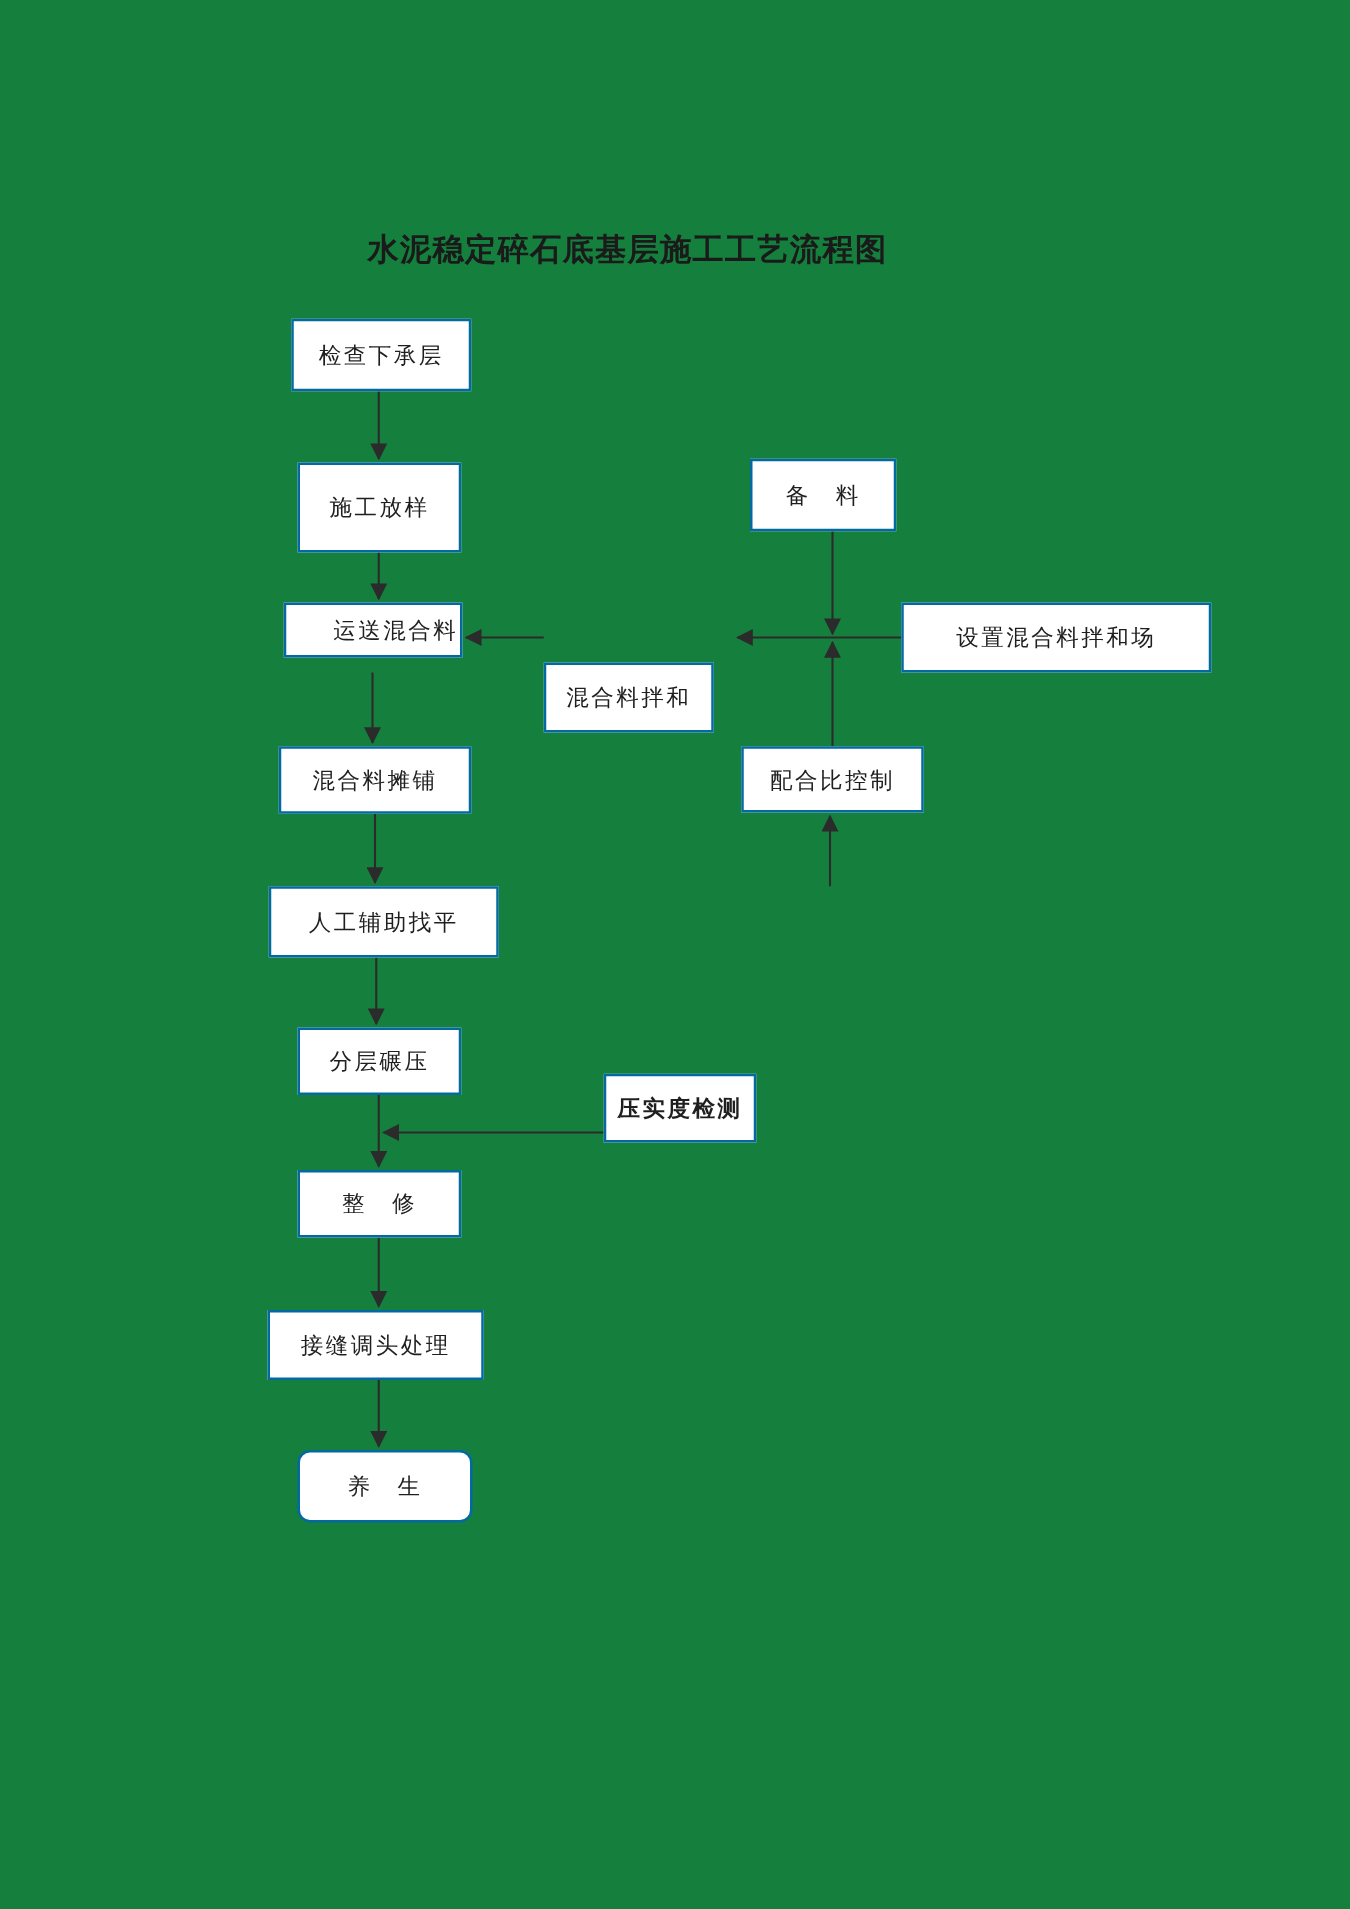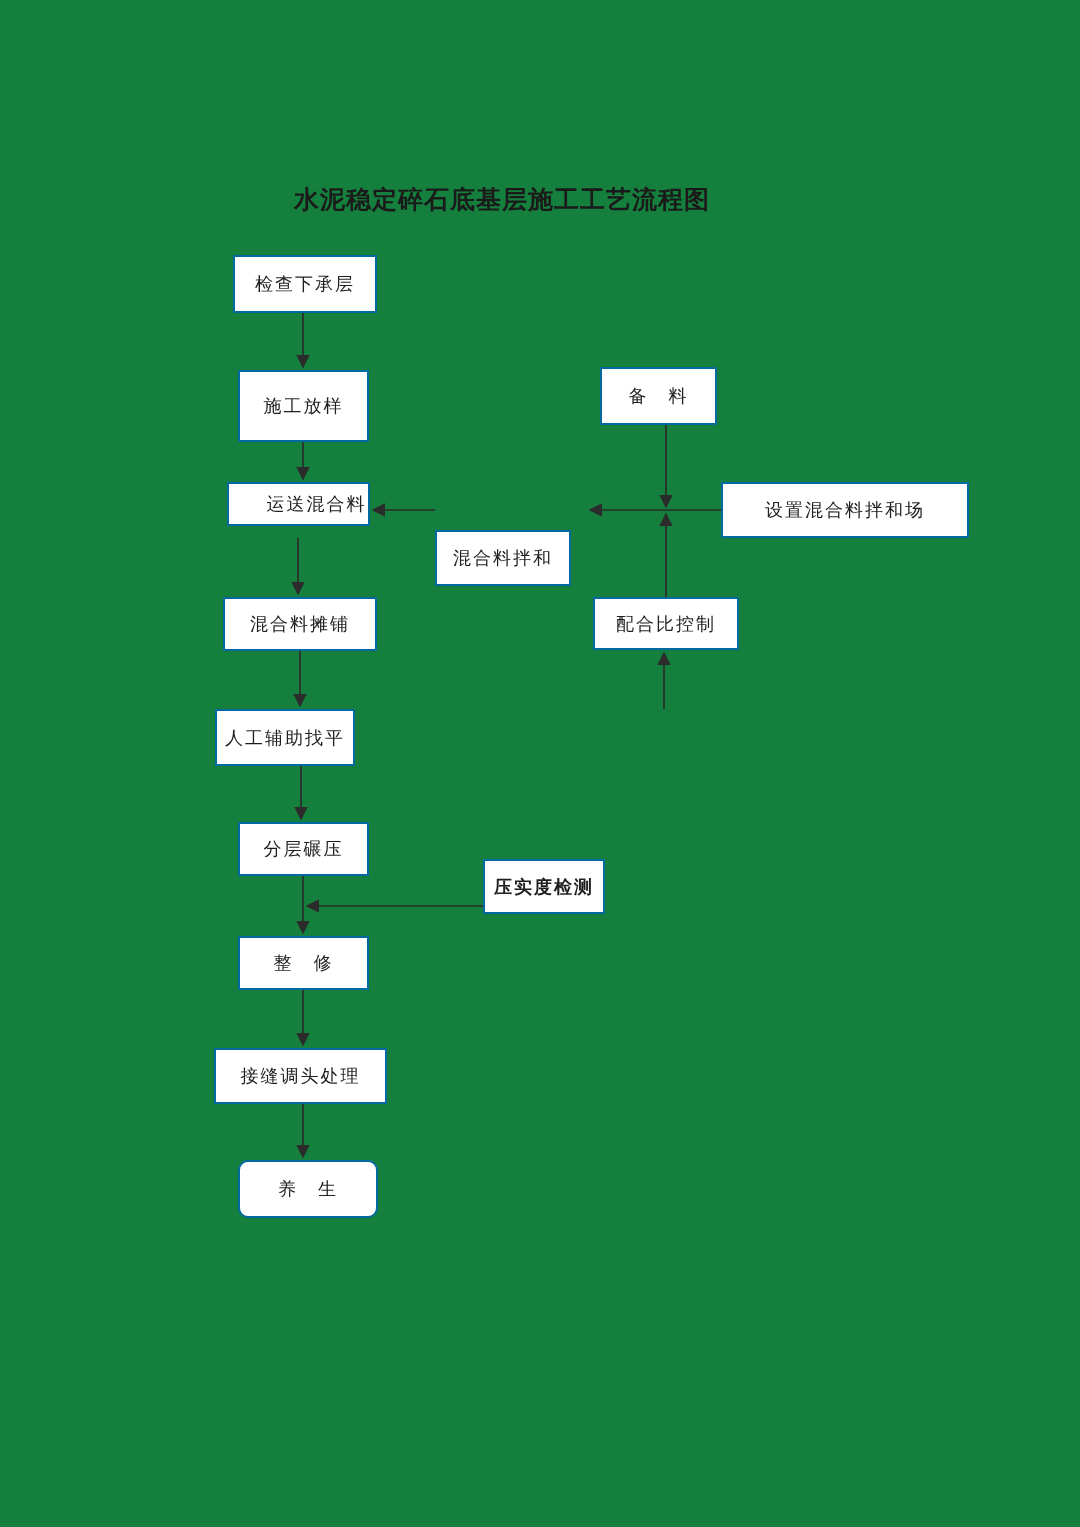--- a/index.html
+++ b/index.html
@@ -90,21 +90,21 @@
   <div class="node" style="left:227px; top:482px; width:143px; height:44px;padding-left:36px;">运送混合料</div>
 
   <div class="node" style="left:435px; top:482px; width:136px; height:56px;margin-top:48px;">混合料拌和</div>
 
   <div class="node" style="left:721px; top:482px; width:248px; height:56px;">设置混合料拌和场</div>
 
   <div class="node" style="left:223px; top:597px; width:154px; height:54px;">混合料摊铺</div>
 
   <div class="node" style="left:593px; top:597px; width:146px; height:53px;">配合比控制</div>
 
-  <div class="node" style="left:215px; top:709px; width:140px; height:57px;">人工辅助找平</div>
+  <div class="node" style="left:215px; top:709px; width:184px; height:57px;">人工辅助找平</div>
 
 
   <div class="node" style="left:238px; top:822px; width:131px; height:54px;">分层碾压</div>
 
   <div class="node" style="left:483px; top:859px; width:122px; height:55px;font-weight:bold;">压实度检测</div>
 
   <div class="node" style="left:238px; top:936px; width:131px; height:54px;">整　修</div>
 
   <div class="node" style="left:214px; top:1048px; width:173px; height:56px;">接缝调头处理</div>
 

